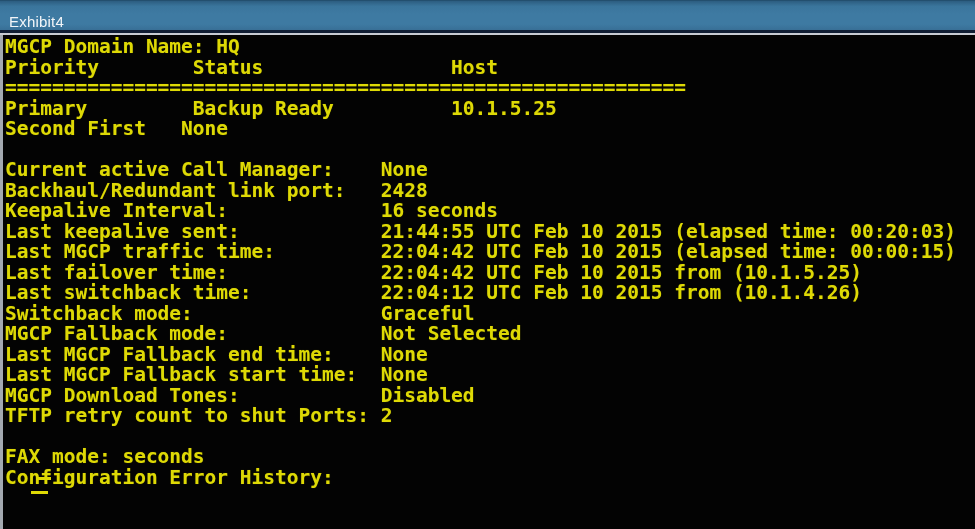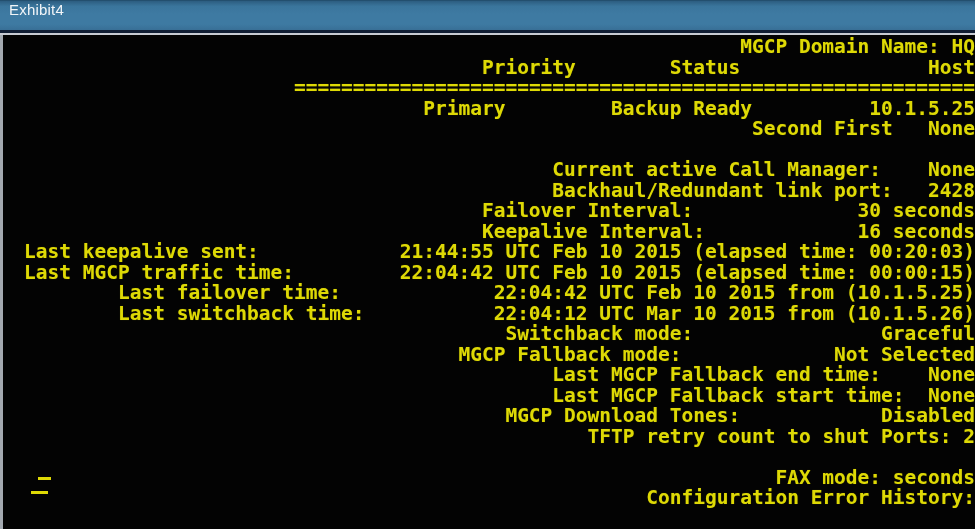--- a/index.html
+++ b/index.html
@@ -13,40 +13,39 @@
   }
   html,body{margin:0;padding:0;background:#000;}
   body{
     width:975px;height:529px;overflow:hidden;position:relative;
     font-family:"Liberation Sans", sans-serif;
   }
   .window{width:975px;height:529px;position:relative;background:var(--screen-black);}
   .titlebar{
     height:30px;width:100%;box-sizing:border-box;
     background:linear-gradient(to bottom,#2c5d80 0%,#3a759c 18%,var(--titlebar-blue) 45%,var(--titlebar-blue) 80%,#386f96 100%);
-    display:flex;align-items:flex-start;
+    display:flex;align-items:flex-end;
     border-top:1px solid #234f6e;
   }
   .titlebar .title{
     color:var(--title-text);
     font-size:15px;
     letter-spacing:0.2px;
     padding-left:9px;
     user-select:none;
   }
   .titlebar-dark-line{height:3px;width:100%;background:var(--titlebar-dark-edge);}
   .titlebar-gray-line{height:2px;width:100%;background:var(--separator-gray);}
   .screen{
     position:absolute;top:35px;left:0;right:0;bottom:0;
     background:var(--screen-black);
     border-left:3px solid var(--window-border-gray);
     padding:2px 0 0 2px;
     box-sizing:border-box;
     overflow:hidden;
-    text-align:right;
   }
   .output{
     margin:0;
     font-family:"DejaVu Sans Mono", monospace;
     font-weight:bold;
     font-size:19.5px;
     line-height:20.5px;
     color:var(--terminal-yellow);
     text-shadow:0 0 1px rgba(222,217,5,0.35);
   }
@@ -71,26 +70,25 @@
   <div class="screen">
     <div class="output">
         <div class="line">MGCP Domain Name: HQ</div>
         <div class="line">Priority        Status                Host</div>
         <div class="line">==========================================================</div>
         <div class="line">Primary         Backup Ready          10.1.5.25</div>
         <div class="line">Second First   None</div>
         <div class="line"> </div>
         <div class="line">Current active Call Manager:    None</div>
         <div class="line">Backhaul/Redundant link port:   2428</div>
-        <div class="line">Failover Interval:              30 seconds</div>
         <div class="line">Keepalive Interval:             16 seconds</div>
         <div class="line">Last keepalive sent:            21:44:55 UTC Feb 10 2015 (elapsed time: 00:20:03)</div>
         <div class="line">Last MGCP traffic time:         22:04:42 UTC Feb 10 2015 (elapsed time: 00:00:15)</div>
         <div class="line">Last failover time:             22:04:42 UTC Feb 10 2015 from (10.1.5.25)</div>
-        <div class="line">Last switchback time:           22:04:12 UTC Mar 10 2015 from (10.1.5.26)</div>
+        <div class="line">Last switchback time:           22:04:12 UTC Feb 10 2015 from (10.1.4.26)</div>
         <div class="line">Switchback mode:                Graceful</div>
         <div class="line">MGCP Fallback mode:             Not Selected</div>
         <div class="line">Last MGCP Fallback end time:    None</div>
         <div class="line">Last MGCP Fallback start time:  None</div>
         <div class="line">MGCP Download Tones:            Disabled</div>
         <div class="line">TFTP retry count to shut Ports: 2</div>
         <div class="line"> </div>
         <div class="line">FAX mode: seconds</div>
         <div class="line">Configuration Error History:</div>
       </div>

